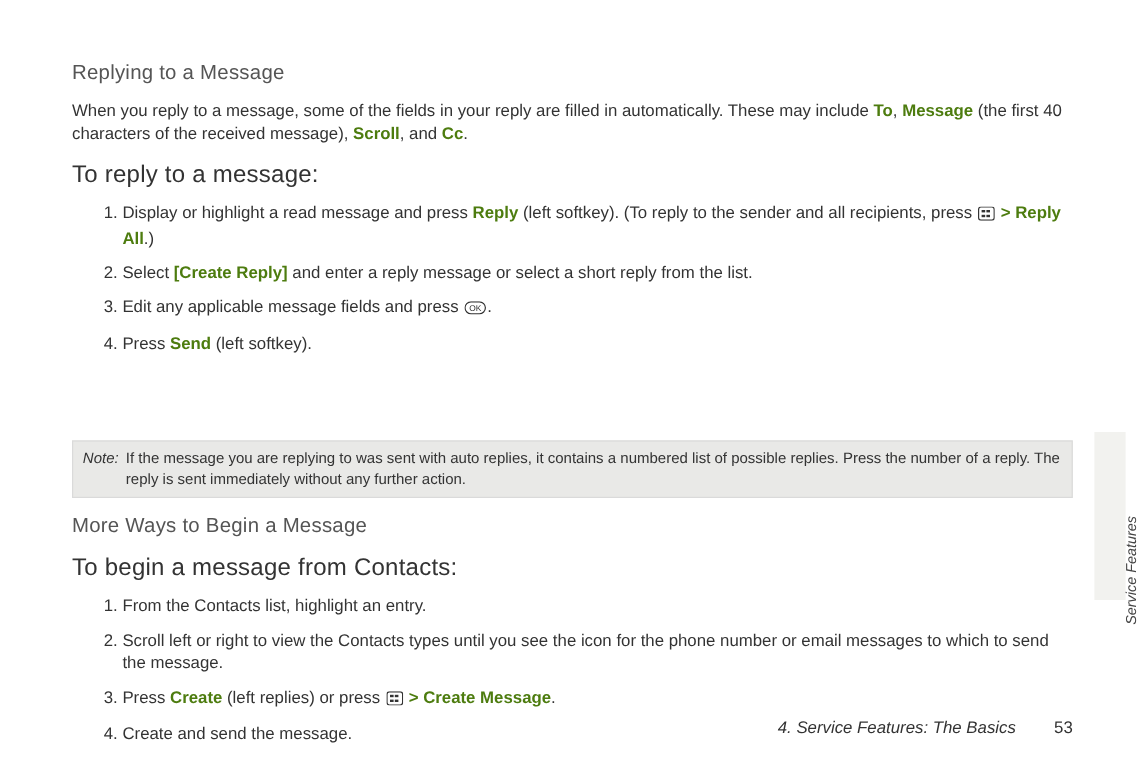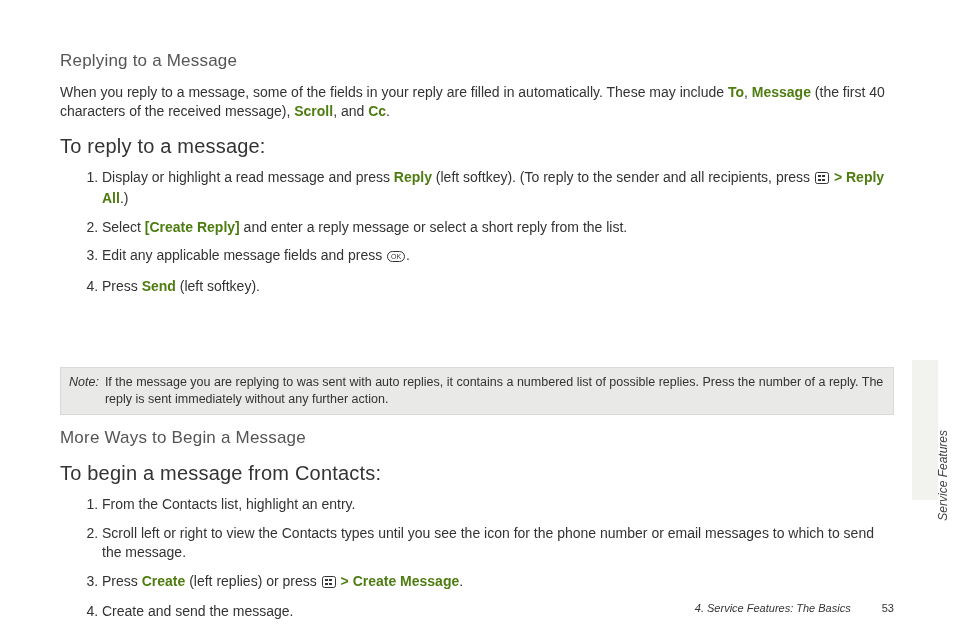--- a/index.html
+++ b/index.html
@@ -88,21 +88,21 @@
     transform-origin: right top;
     font-size: 12px;
     font-style: italic;
     color: #444;
     white-space: nowrap;
   }
   .footer {
     position: absolute;
     bottom: 22px;
     right: 60px;
-    font-size: 11px;
+    font-size: 14px;
     font-style: italic;
     color: #333;
   }
   .footer .pnum {
     font-style: normal;
     margin-left: 28px;
   }
 </style>
 </head>
 <body>

